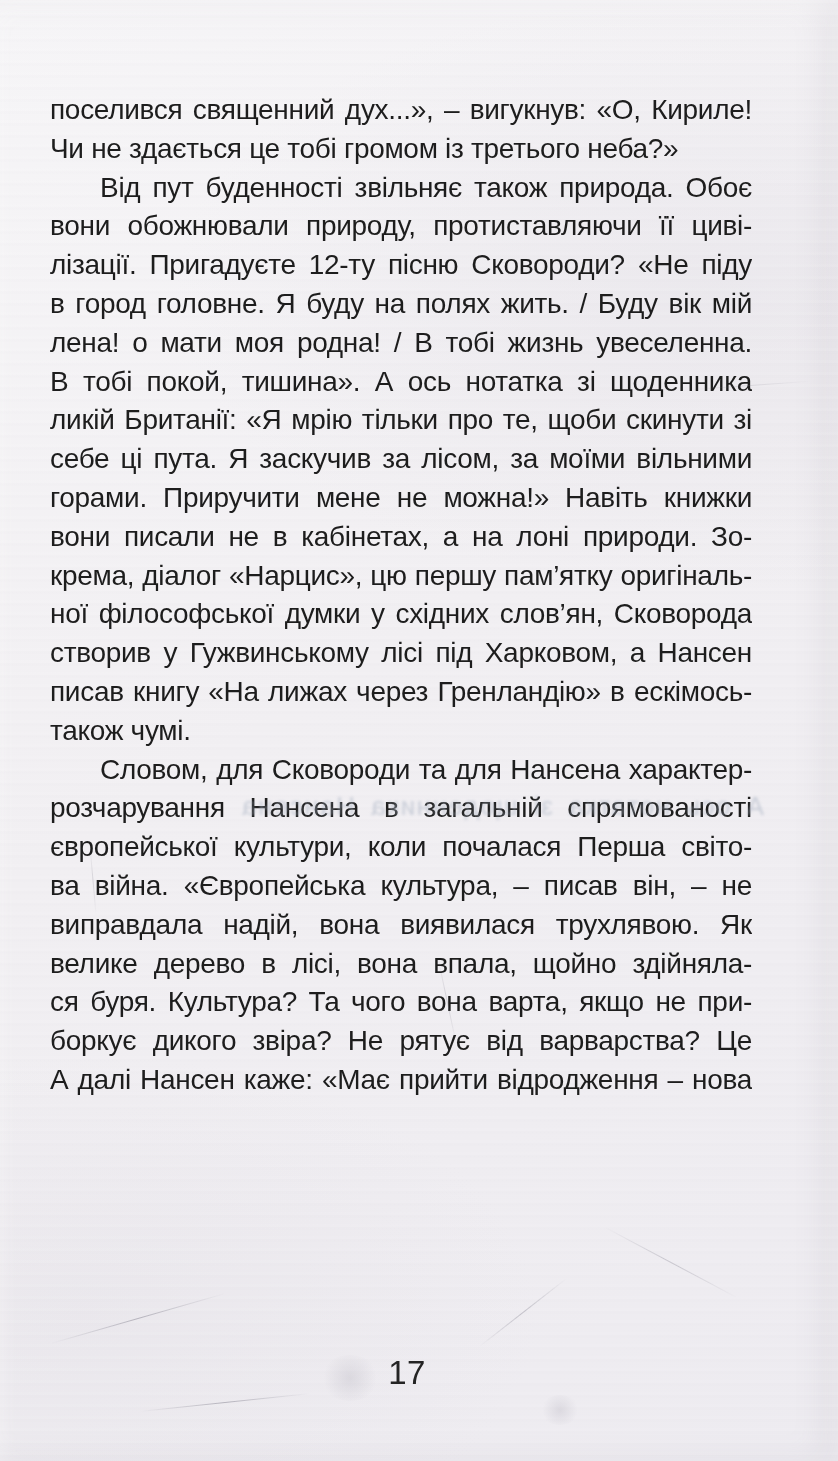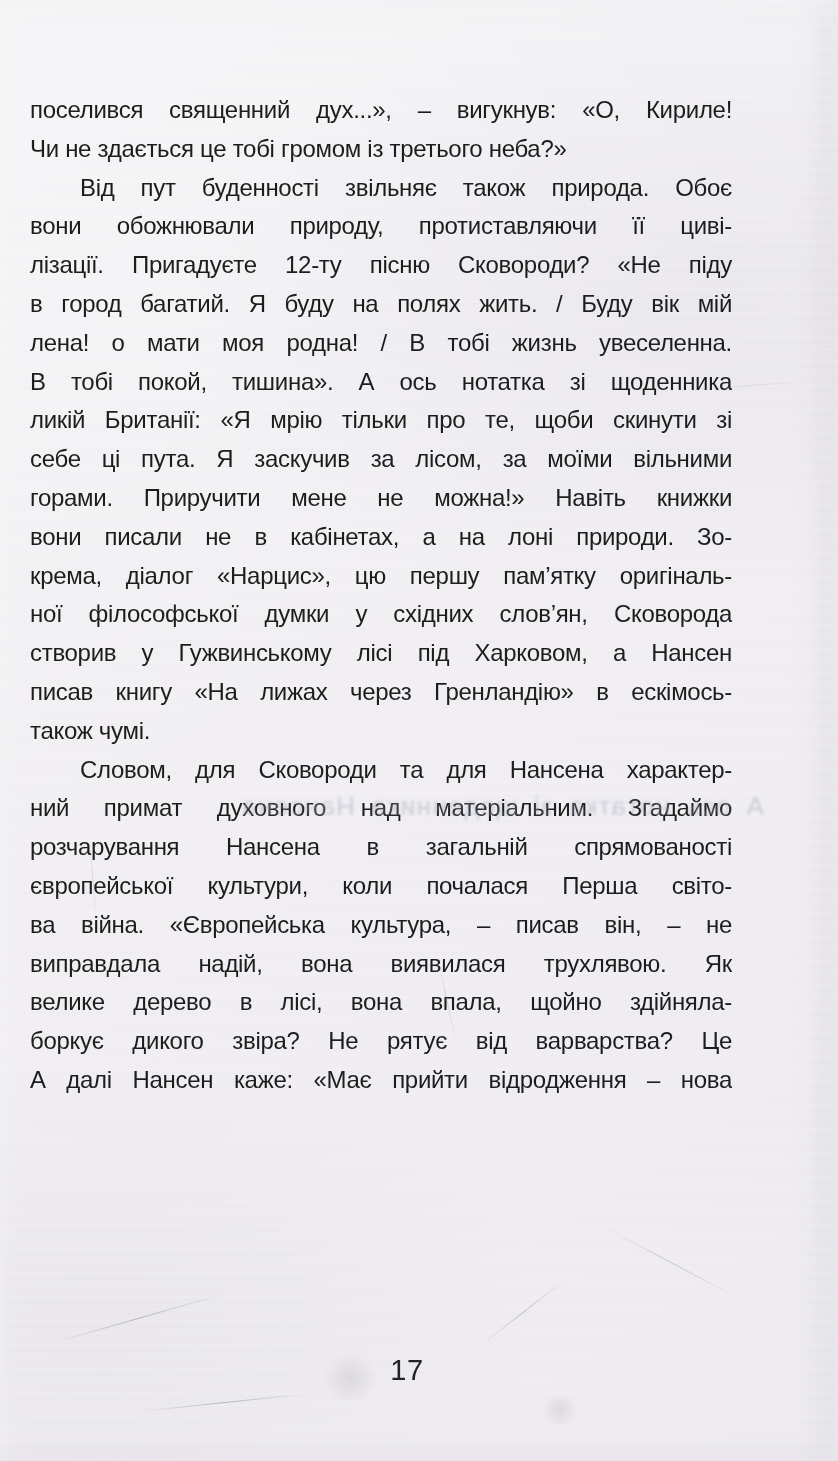--- a/index.html
+++ b/index.html
@@ -16,41 +16,41 @@
     box-shadow: inset -16px 0 30px rgba(125,120,135,.10), inset 0 8px 20px rgba(255,255,255,.55);
   }
   .scan-streaks{
     position:absolute;inset:0;pointer-events:none;opacity:.45;
     background:repeating-linear-gradient(180deg,
       rgba(255,255,255,.16) 0 3px,
       rgba(208,204,213,.08) 3px 6px,
       transparent 6px 12px);
   }
   .text{
-    position:absolute;left:30px;top:91px;width:702px;
-    font-size:24px;line-height:38.8px;letter-spacing:-0.3px;
+    position:absolute;left:50px;top:91px;width:702px;
+    font-size:28px;line-height:38.8px;letter-spacing:-0.3px;
   }
   .line{
     text-align:justify;
     text-align-last:justify;
     height:38.8px;overflow:hidden;
   }
   .line.end{text-align:center;text-align-last:left;}
   .line.ind{text-indent:50px;}
   .ghost{
     position:absolute;left:150px;top:791px;width:614px;height:36px;
     font-size:26px;letter-spacing:1.5px;word-spacing:6px;
     color:var(--ghost,#a9b3c3);opacity:.55;
     transform:scaleX(-1);
     filter:blur(1.6px);
     white-space:nowrap;overflow:hidden;
   }
   .page-number{
     position:absolute;left:0;top:1354px;width:814px;
-    text-align:center;font-size:29px;letter-spacing:.5px;
+    text-align:center;font-size:33px;letter-spacing:.5px;
     color:#242424;
   }
   .crease{
     position:absolute;height:1px;pointer-events:none;
     background:linear-gradient(90deg,transparent,rgba(128,126,140,.5),transparent);
     filter:blur(.4px);
   }
   #c1{left:48px;top:1318px;width:180px;transform:rotate(-16deg);}
   #c2{left:140px;top:1402px;width:170px;transform:rotate(-6deg);}
   #c3{left:468px;top:1312px;width:110px;transform:rotate(-38deg);opacity:.8;}
@@ -70,39 +70,39 @@
 
 <div class="page">
   <div class="scan-streaks"></div>
 
   <div class="text">
     <div class="line">поселився священний дух...», – вигукнув: «О, Кириле!</div>
     <div class="line end">Чи не здається це тобі громом із третього неба?»</div>
     <div class="line ind">Від пут буденності звільняє також природа. Обоє</div>
     <div class="line">вони обожнювали природу, протиставляючи її циві-</div>
     <div class="line">лізації. Пригадуєте 12-ту пісню Сковороди? «Не піду</div>
-    <div class="line">в город багатий. Я буду на полях жить. / Буду вік мій</div>
+    <div class="line">в город головне. Я буду на полях жить. / Буду вік мій</div>
     <div class="line">лена! о мати моя родна! / В тобі жизнь увеселенна.</div>
     <div class="line">В тобі покой, тишина». А ось нотатка зі щоденника</div>
     <div class="line">ликій Британії: «Я мрію тільки про те, щоби скинути зі</div>
     <div class="line">себе ці пута. Я заскучив за лісом, за моїми вільними</div>
     <div class="line">горами. Приручити мене не можна!» Навіть книжки</div>
     <div class="line">вони писали не в кабінетах, а на лоні природи. Зо-</div>
     <div class="line">крема, діалог «Нарцис», цю першу пам’ятку оригіналь-</div>
     <div class="line">ної філософської думки у східних слов’ян, Сковорода</div>
     <div class="line">створив у Гужвинському лісі під Харковом, а Нансен</div>
     <div class="line">писав книгу «На лижах через Гренландію» в ескімось-</div>
     <div class="line end">також чумі.</div>
     <div class="line ind">Словом, для Сковороди та для Нансена характер-</div>
-    <div class="line">ний примат духовного над матеріальним. Згадаймо</div>
     <div class="line">розчарування Нансена в загальній спрямованості</div>
     <div class="line">європейської культури, коли почалася Перша світо-</div>
     <div class="line">ва війна. «Європейська культура, – писав він, – не</div>
     <div class="line">виправдала надій, вона виявилася трухлявою. Як</div>
     <div class="line">велике дерево в лісі, вона впала, щойно здійняла-</div>
+    <div class="line">ся буря. Культура? Та чого вона варта, якщо не при-</div>
     <div class="line">боркує дикого звіра? Не рятує від варварства? Це</div>
     <div class="line">А далі Нансен каже: «Має прийти відродження – нова</div>
   </div>
 
   <div class="ghost">А ось нотатка зі щоденника Нансена</div>
 
   <div class="page-number">17</div>
 
   <div class="crease" id="c1"></div>
   <div class="crease" id="c2"></div>

